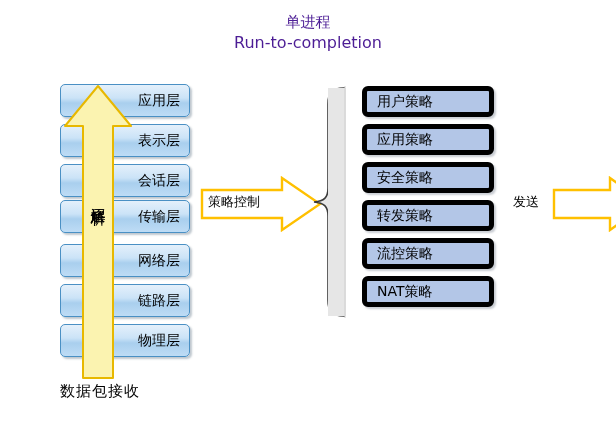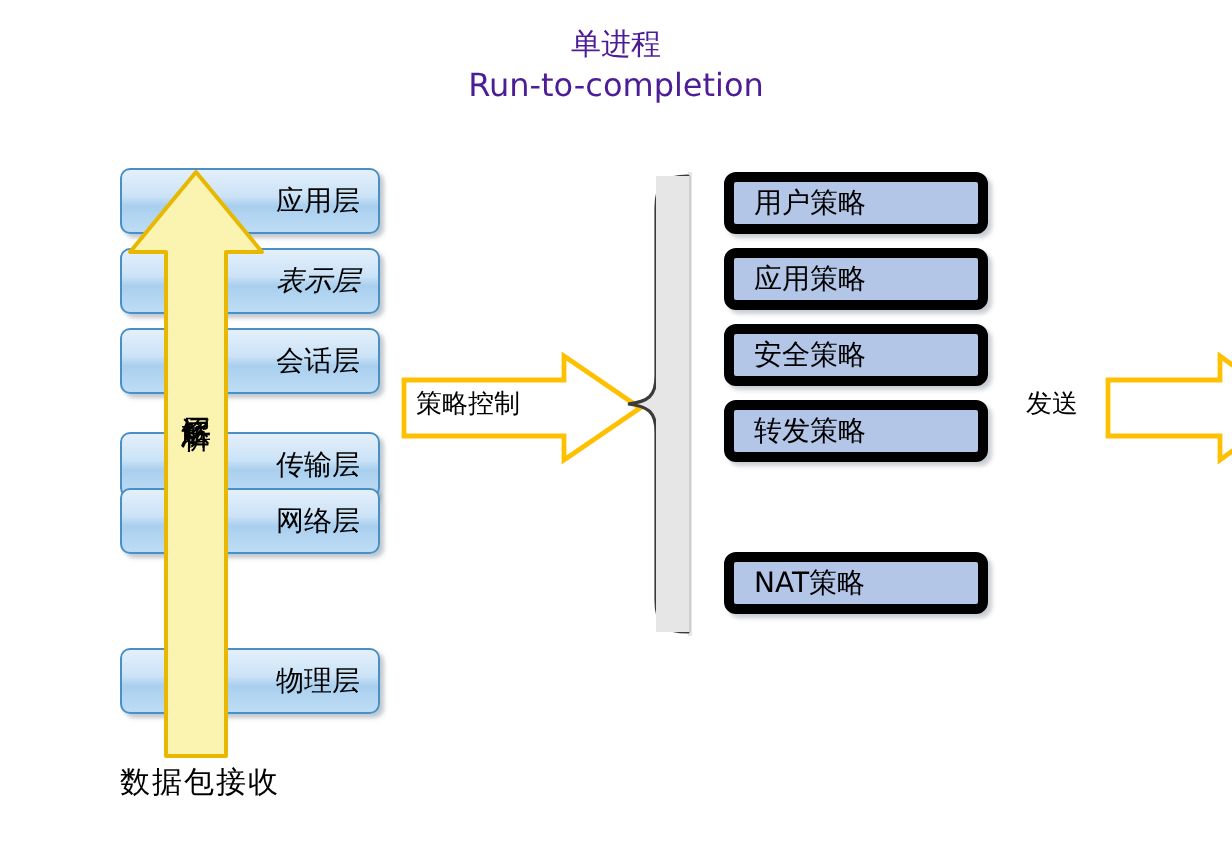--- a/index.html
+++ b/index.html
@@ -176,31 +176,34 @@
 
   <div class="title">
     <span class="line1">单进程</span>
     <span class="line2">Run-to-completion</span>
   </div>
 
   <div id="osi-stack">
     <div class="layer-box" style="top:0px;">
       <span>应用层</span>
     </div>
-    <div class="layer-box" style="top:40px;font-style:italic;">
+    <div class="layer-box" style="top:40px;">
       <span>表示层</span>
     </div>
     <div class="layer-box" style="top:80px;">
       <span>会话层</span>
     </div>
-    <div class="layer-box" style="top:132px;padding-left:32px;">
+    <div class="layer-box" style="top:116px;padding-left:32px;">
       <span>传输层</span>
     </div>
     <div class="layer-box" style="top:160px;">
       <span>网络层</span>
+    </div>
+    <div class="layer-box" style="top:200px;">
+      <span>链路层</span>
     </div>
     <div class="layer-box" style="top:240px;">
       <span>物理层</span>
     </div>
   </div>
 
   <div id="up-arrow-wrap">
     <svg width="72" height="296" viewBox="0 0 72 296">
       <polygon points="36,2 69,42 51,42 51,294 21,294 21,42 3,42" fill="#fbf3b0" stroke="#e8b800" stroke-width="2" stroke-linejoin="round"></polygon>
     </svg>
@@ -231,20 +234,23 @@
     </div>
     <div class="policy-box" style="top:38px;">
       <span>应用策略</span>
     </div>
     <div class="policy-box" style="top:76px;">
       <span>安全策略</span>
     </div>
     <div class="policy-box" style="top:114px;align-items:center;">
       <span>转发策略</span>
     </div>
+    <div class="policy-box" style="top:152px;">
+      <span>流控策略</span>
+    </div>
     <div class="policy-box" style="top:190px;">
       <span>NAT策略</span>
     </div>
   </div>
 
   <div id="send-arrow">
     <svg width="96" height="56" viewBox="0 0 96 56">
       <polygon points="2,14 58,14 58,2 94,28 58,54 58,42 2,42" fill="#ffffff" stroke="#ffc000" stroke-width="2.4" stroke-linejoin="miter"></polygon>
     </svg>
     <div class="alabel">发送</div>

